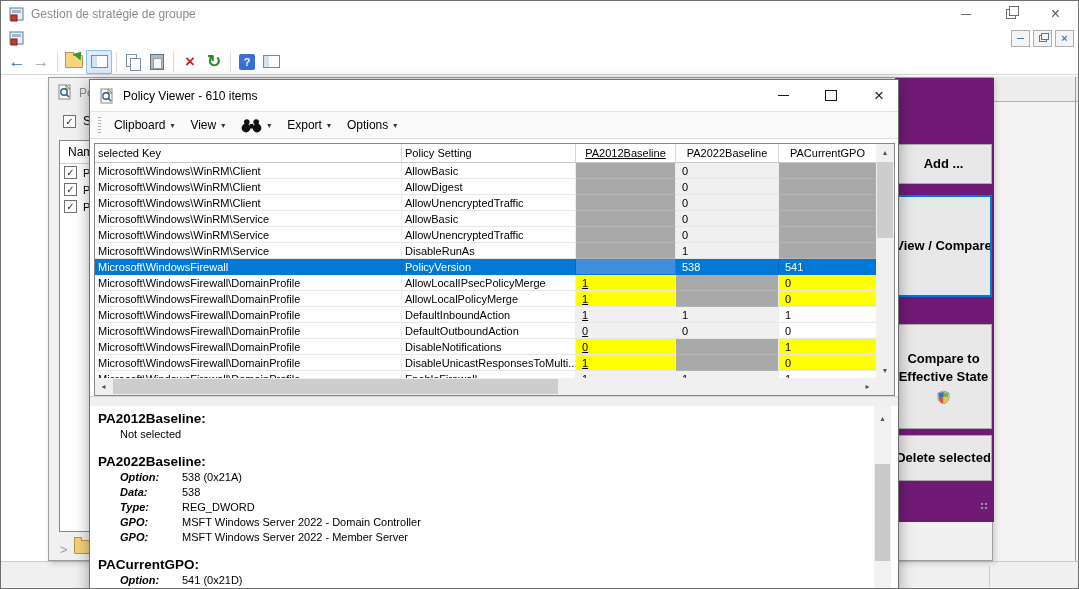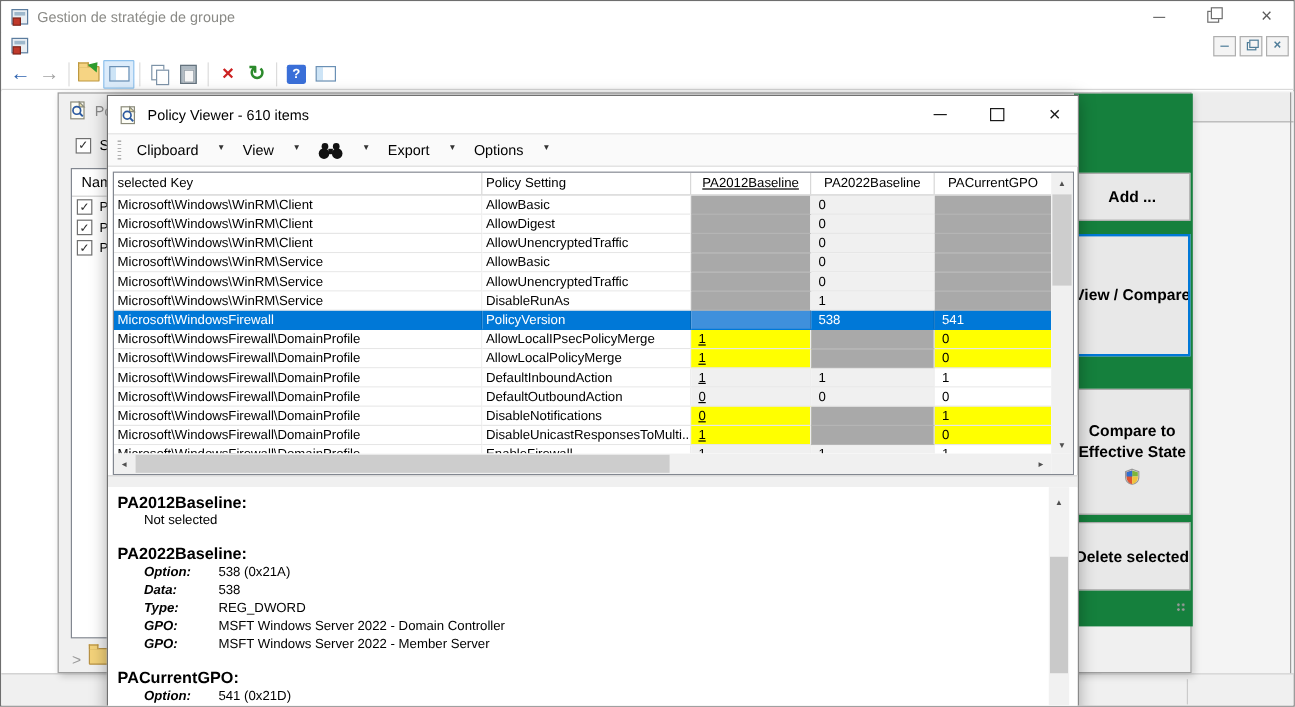--- a/index.html
+++ b/index.html
@@ -55,41 +55,41 @@
   
   .pa-window{position:absolute;left:47px;top:1px;width:945px;height:484px;background:#f0f0f0;border:1px solid #9e9e9e;box-shadow:2px 2px 6px rgba(0,0,0,.18);z-index:2;box-sizing:border-box;}
   .pa-title-text{color:#8a8a8a;font-size:12px;}
   .pa-cap{position:absolute;top:6px;width:20px;height:16px;display:flex;align-items:center;justify-content:center;}
   .g-max{width:9px;height:8px;border:1px solid #5a5a5a;}
   .pa-label{font-size:12px;color:#000;}
   .cb{width:13px;height:13px;border:1px solid #707070;background:#fff;display:flex;align-items:center;justify-content:center;font-size:10px;color:#2d2d2d;box-sizing:border-box;}
   .pa-list{position:absolute;left:10px;top:62px;width:520px;height:390px;background:#fff;border:1px solid #828790;}
   .pa-list-header{height:22px;border-bottom:1px solid #d0d0d0;display:flex;align-items:center;font-size:12px;padding-left:8px;color:#000;}
   .pa-row{height:17px;display:flex;align-items:center;padding-left:4px;gap:6px;font-size:11px;}
-  .pa-right{position:absolute;left:846px;top:0;width:99px;height:444px;background:#15803d;}
+  .pa-right{position:absolute;left:846px;top:0;width:99px;height:444px;background:#701a75;}
   .pa-btn{position:absolute;left:0;width:97px;background:#e8e8e8;border:1px solid #ababab;color:#000;font-weight:bold;font-size:13px;display:flex;flex-direction:column;align-items:center;justify-content:center;text-align:center;overflow:hidden;box-sizing:border-box;}
   .pa-btn .lbl{width:108px;line-height:18px;}
   .pa-btn.focused{border:2px solid #0078d7;}
   .pa-grip{position:absolute;left:85px;top:424px;width:8px;height:8px;background-image:radial-gradient(circle,#9a9a9a 1px,transparent 1.2px);background-size:4px 4px;}
   .pa-bottom-chevron{position:absolute;left:11px;top:464px;color:#9a9a9a;font-size:13px;}
   .folder-mini{position:absolute;left:25px;top:462px;width:15px;height:12px;background:#f3d27a;border:1px solid #b89245;border-radius:1px;}
   .folder-mini:before{content:"";position:absolute;left:-1px;top:-4px;width:6px;height:3px;background:#f3d27a;border:1px solid #b89245;border-bottom:none;}
 
   
   .pv-window{position:absolute;left:88px;top:3px;width:810px;height:520px;background:#fff;border:1px solid #707070;box-shadow:0 3px 14px rgba(0,0,0,.35);z-index:3;box-sizing:border-box;}
   .pv-titlebar{position:absolute;left:0;top:0;width:100%;height:31px;background:#fff;display:flex;align-items:center;padding-left:9px;box-sizing:border-box;}
   .pv-title-text{font-size:12px;color:#000;margin-left:8px;}
   .pv-caps{position:absolute;right:8px;top:0;height:31px;display:flex;align-items:center;gap:26px;}
   .pv-cap{width:22px;height:20px;display:flex;align-items:center;justify-content:center;}
   .pvg-min{width:11px;height:1px;background:#1a1a1a;}
   .pvg-max{width:10px;height:9px;border:1px solid #1a1a1a;}
   .pvg-close{font-size:17px;color:#1a1a1a;line-height:1;}
   .pv-toolbar{position:absolute;left:0;top:31px;width:100%;height:28px;background:#fafafa;border-top:1px solid #e3e3e3;border-bottom:1px solid #dcdcdc;display:flex;align-items:center;box-sizing:border-box;padding-left:3px;}
   .pv-grip{width:3px;height:16px;margin:0 5px;background-image:repeating-linear-gradient(to bottom,#b0b0b0 0,#b0b0b0 1px,transparent 1px,transparent 3px);}
-  .pv-tb-item{display:flex;align-items:flex-start;gap:17px;padding:4px 8px;font-size:12px;color:#000;}
+  .pv-tb-item{display:flex;align-items:center;gap:5px;padding:4px 8px;font-size:12px;color:#000;}
   .dd-arrow{font-size:8px;color:#333;}
 
   .pv-grid{position:absolute;left:4px;top:63px;width:801px;height:253px;border:1px solid #828790;box-sizing:border-box;background:#fff;}
   .grid-main{position:absolute;left:0;top:0;width:781px;height:234px;overflow:hidden;}
   .grid-header{display:flex;height:18px;border-bottom:1px solid #c9c9c9;background:#fff;font-size:11px;color:#000;}
   .gh{display:flex;align-items:center;border-right:1px solid #d8d8d8;box-sizing:border-box;padding-left:3px;}
   .gh.center{justify-content:center;padding-left:0;}
   .grid-rows{height:215px;overflow:hidden;}
   .grow{display:flex;height:16px;box-sizing:border-box;}
   .cell{height:16px;box-sizing:border-box;border-bottom:1px solid #e6e6e6;border-right:1px solid #ededed;font-size:11px;display:flex;align-items:center;padding-left:3px;color:#000;white-space:nowrap;overflow:hidden;}
@@ -278,21 +278,21 @@
           <span style="margin-top:4px">
             <svg width="13" height="14">
                 <path d="M6.5 1 L12 3 L12 8 C12 11 9.5 13 6.5 13.8 C3.5 13 1 11 1 8 L1 3 Z" fill="#e8e8e8" stroke="#999"></path>
                 <path d="M6.5 2 L6.5 13.5 C3.8 12.7 1.8 10.8 1.8 8 L1.8 3.6 Z" fill="#dd5533"></path>
                 <path d="M6.5 2 L11.2 3.6 L11.2 7 L6.5 7 Z" fill="#7db53c"></path>
                 <path d="M6.5 7 L11.2 7 L11.2 8 C11.2 10.8 9.2 12.7 6.5 13.5 Z" fill="#f0c33c"></path>
                 <path d="M1.8 3.6 L6.5 2 L6.5 7 L1.8 7 Z" fill="#2f6fd0"></path>
               </svg>
           </span>
         </button>
-        <button class="pa-btn" style="top:357px;height:57px">
+        <button class="pa-btn" style="top:357px;height:46px">
           <span class="lbl">Delete selected</span>
         </button>
         <div class="pa-grip"></div>
       </div>
 
       <span class="pa-bottom-chevron">&gt;</span>
       <span class="folder-mini"></span>
     </div>
 
     <div class="pv-window">

